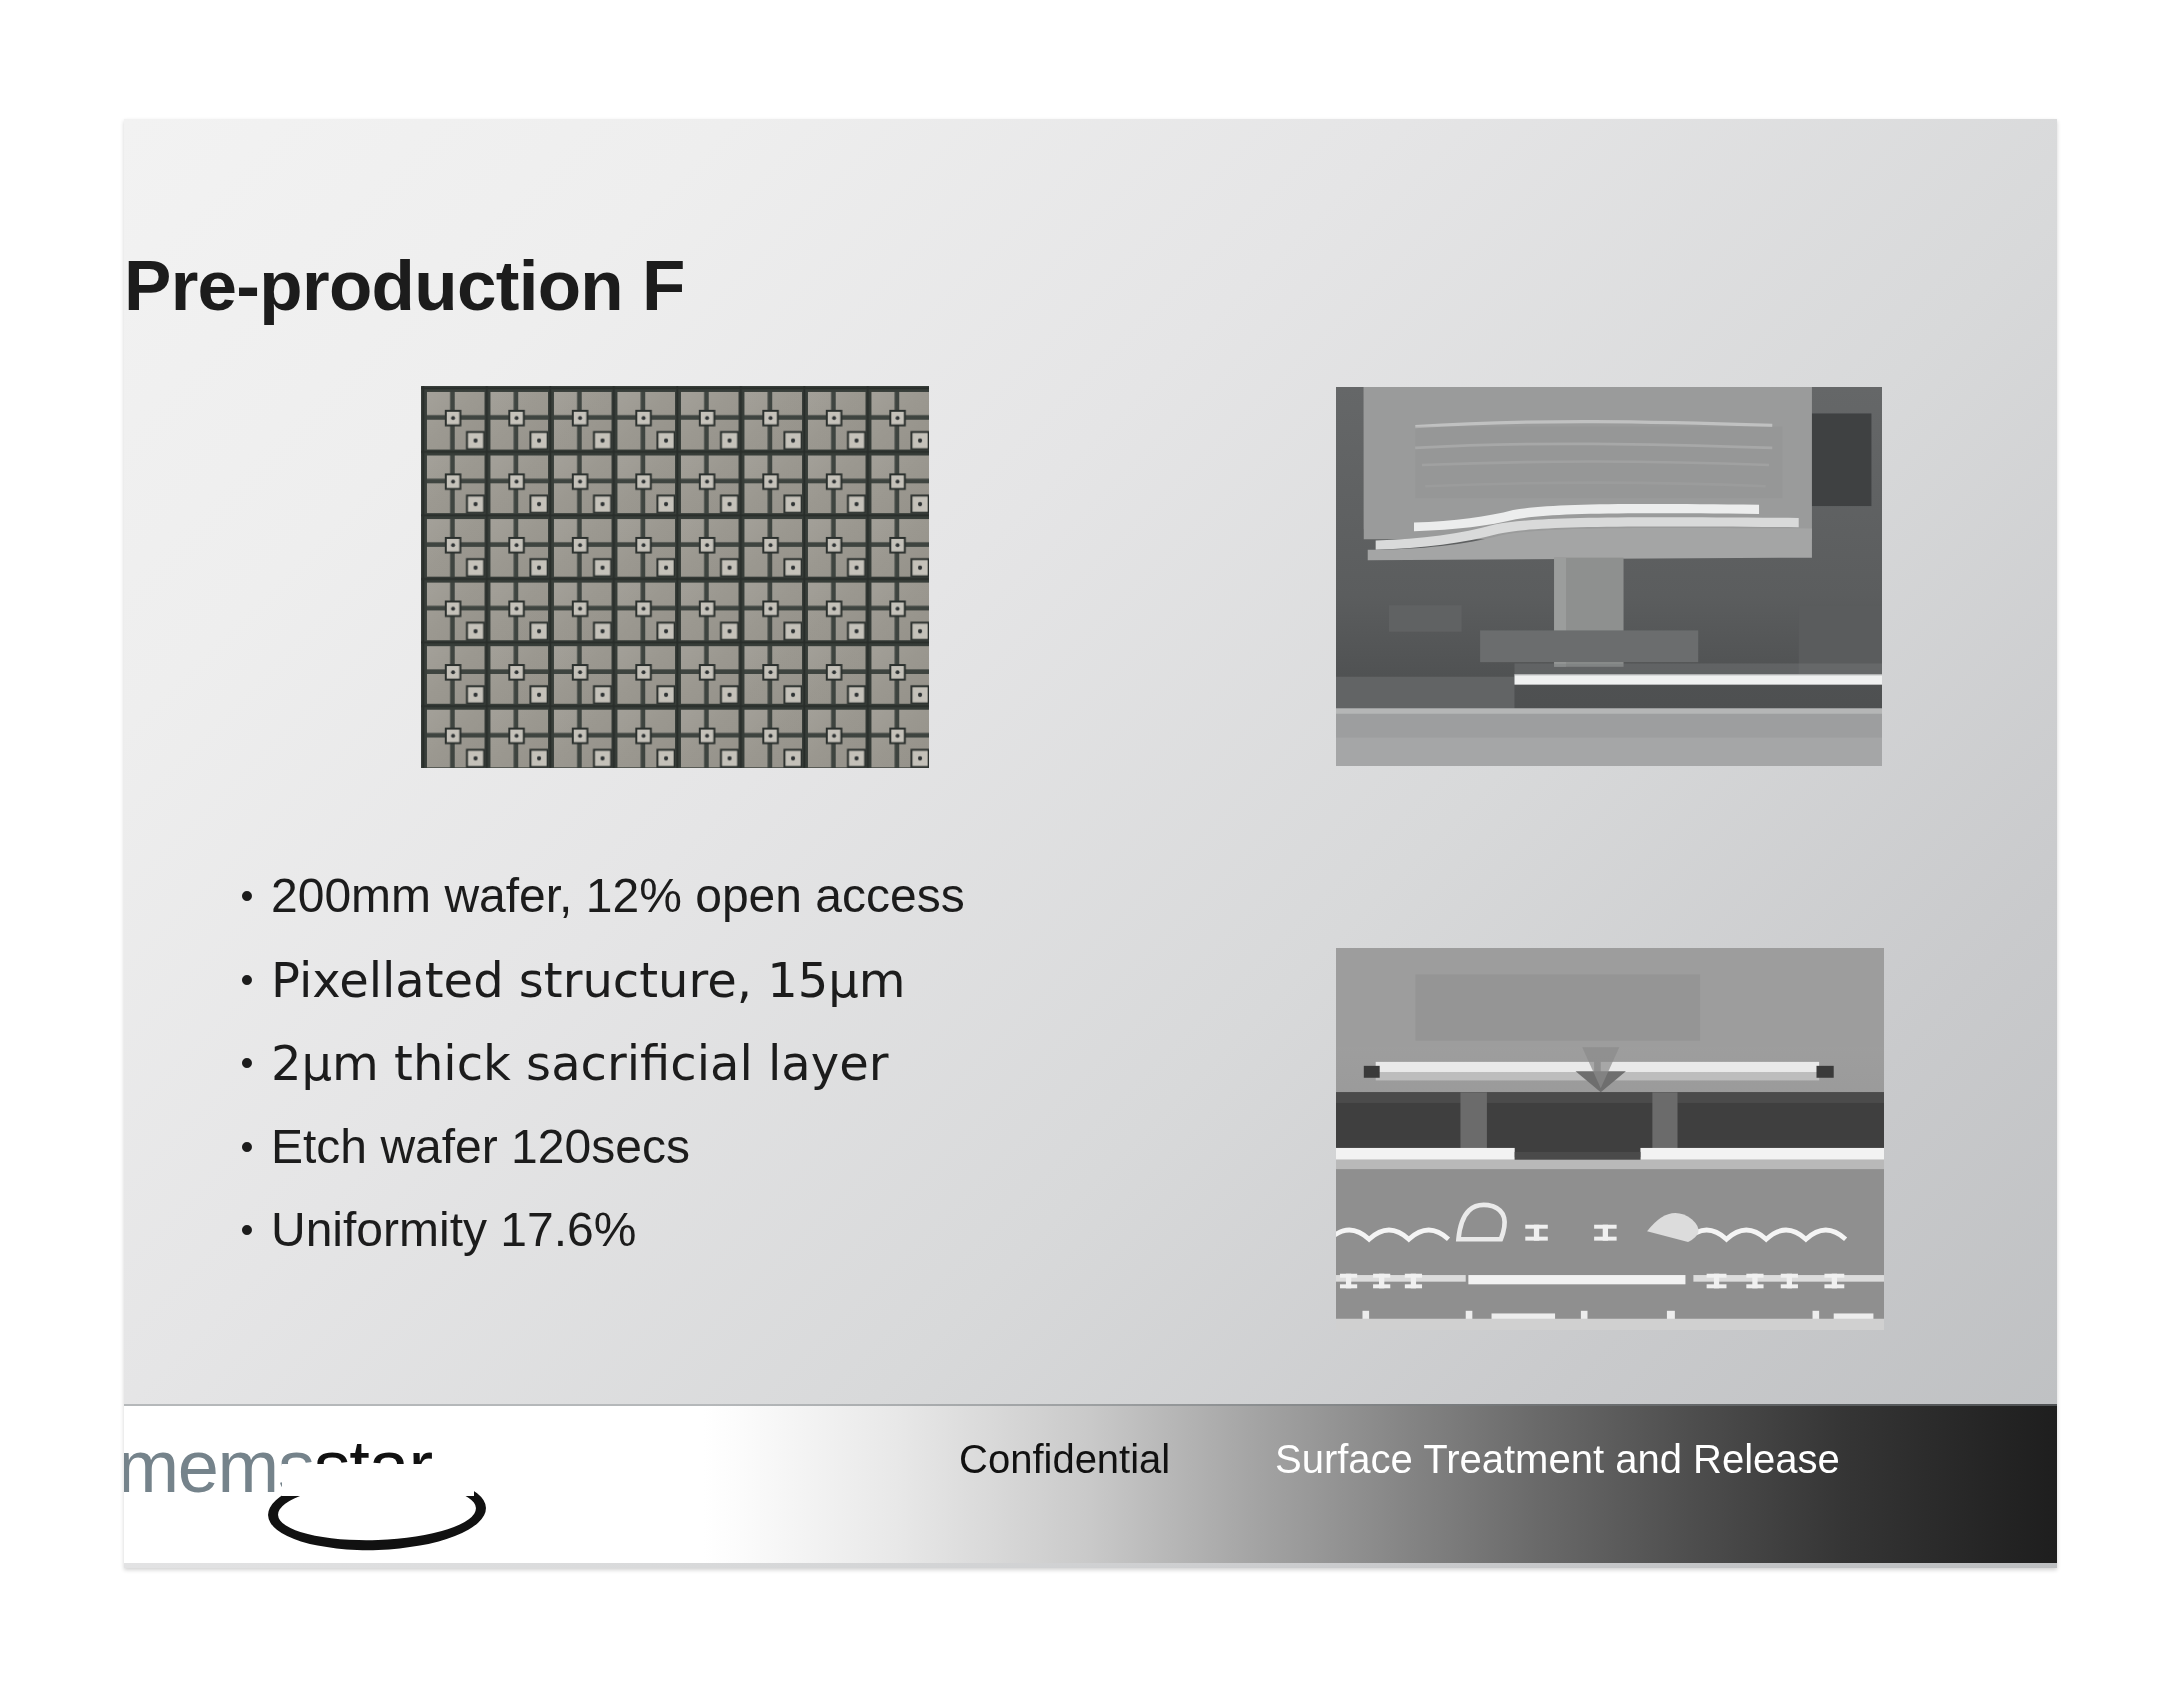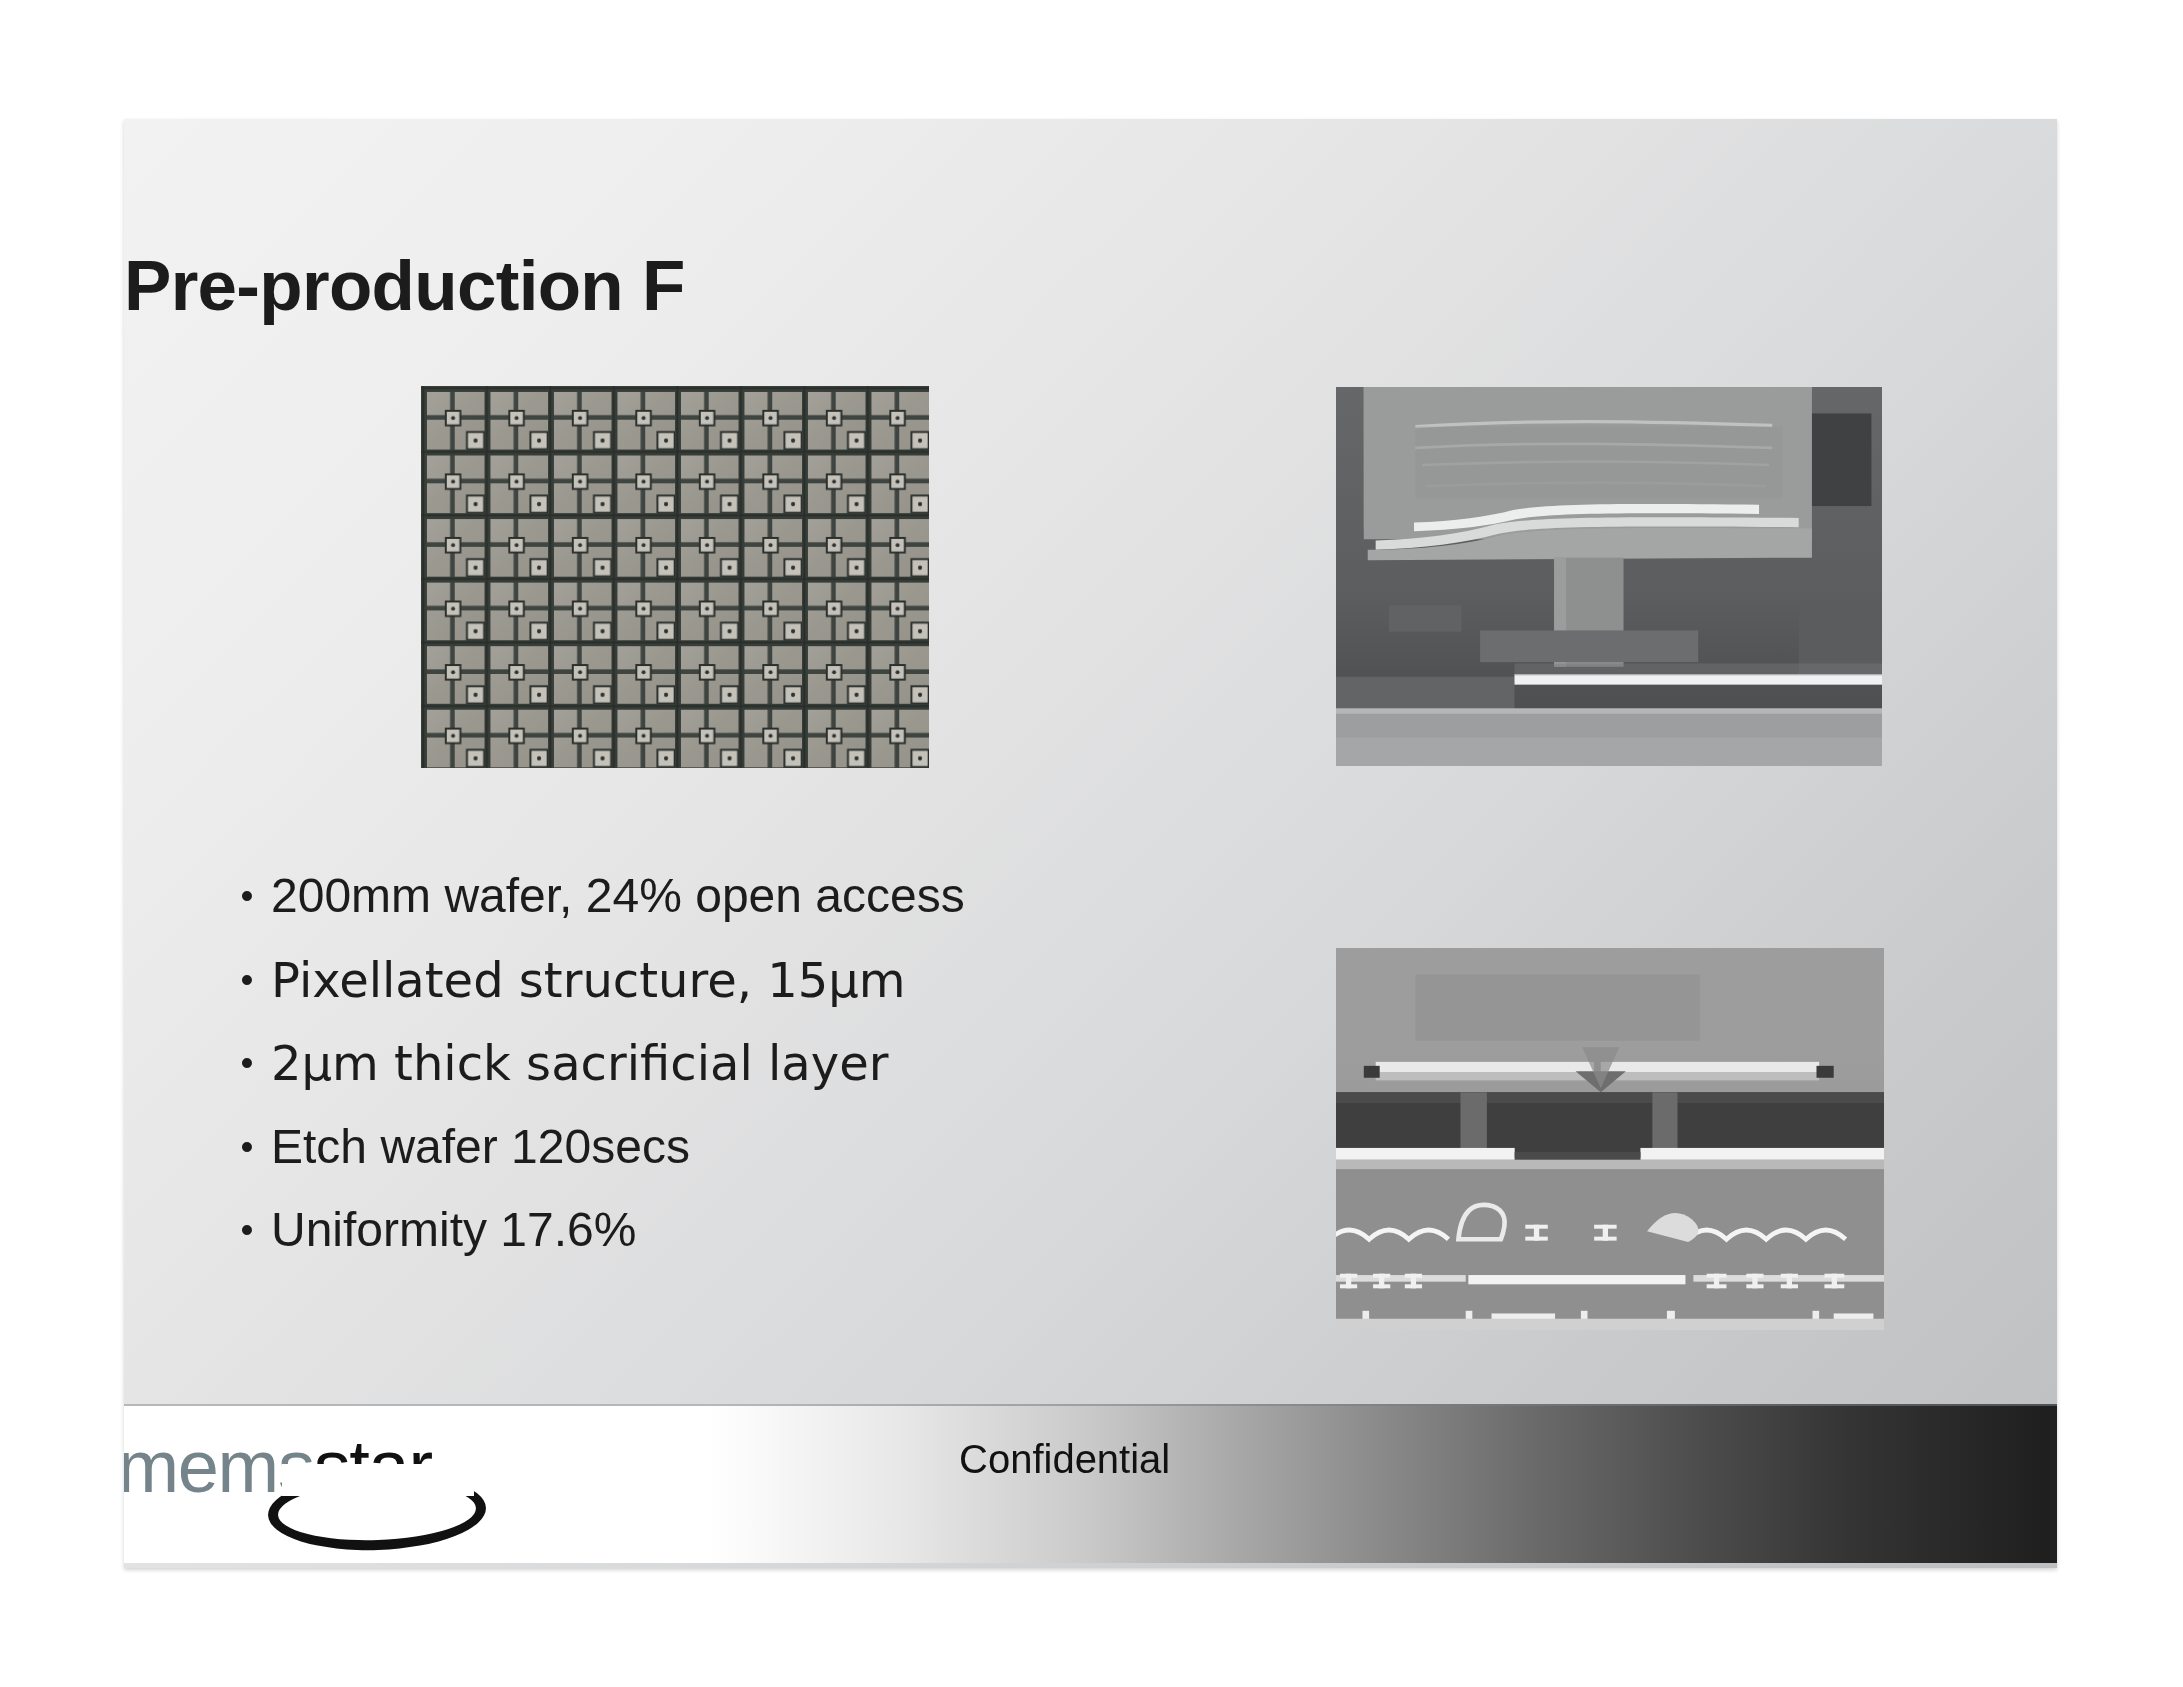--- a/index.html
+++ b/index.html
@@ -344,21 +344,21 @@
       </g>
 
       <rect x="0" y="560" width="828" height="17" fill="#d0d0d0"></rect>
     </svg>
   </div>
 
   <div id="bullets">
 
     <div class="bullet">
       <span class="bullet-dot">•</span>
-      <span class="bullet-text">200mm wafer, 24% open access</span>
+      <span class="bullet-text">200mm wafer, 12% open access</span>
     </div>
 
     <div class="bullet">
       <span class="bullet-dot">•</span>
       <span class="bullet-text mu">Pixellated structure, 15μm</span>
     </div>
 
     <div class="bullet">
       <span class="bullet-dot">•</span>
       <span class="bullet-text mu">2μm thick sacrificial layer</span>
@@ -381,16 +381,17 @@
 
     <div id="logo">
       <div id="logo-text">
         <span id="logo-mems">mems</span><span id="logo-star">star</span>
       </div>
       <div id="logo-ring"></div>
       <div id="logo-ring-mask"></div>
     </div>
 
     <div id="confidential">Confidential</div>
+    <div id="subject">Surface Treatment and Release</div>
   </div>
 
 </div>
 
 
 </body></html>

